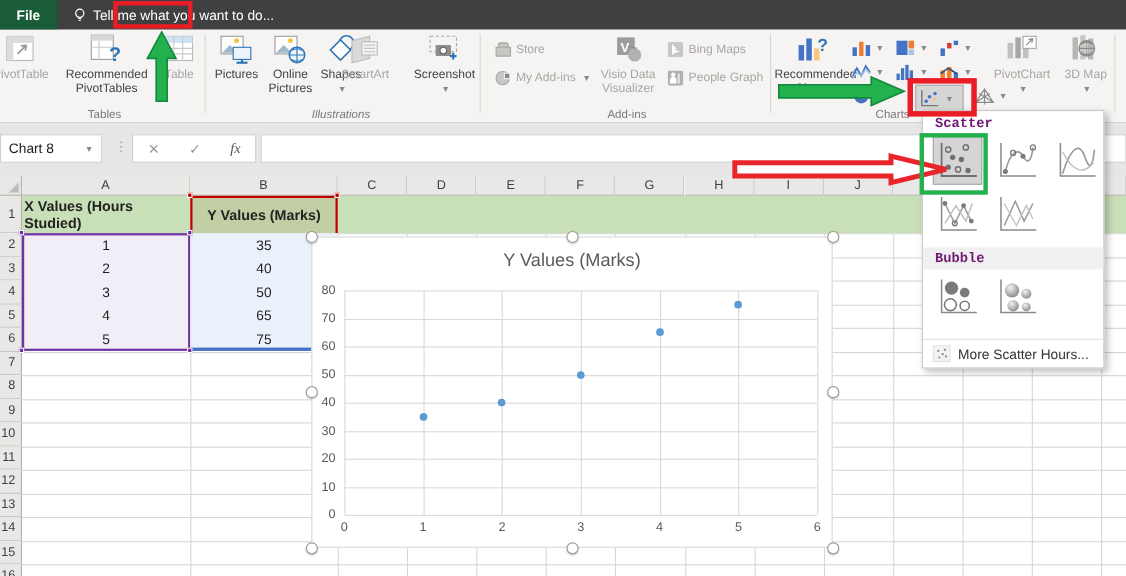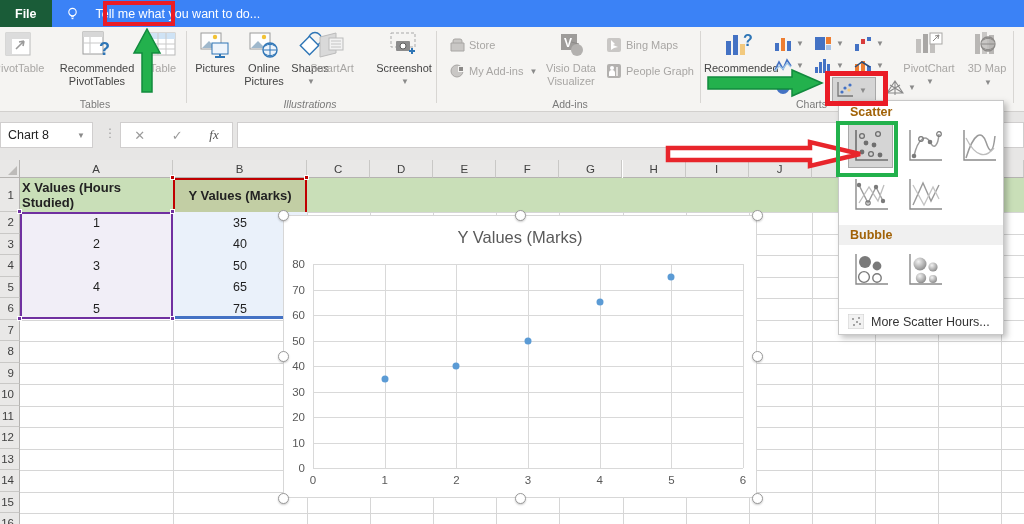--- a/index.html
+++ b/index.html
@@ -1,26 +1,26 @@
 <!DOCTYPE html>
 <html><head>
 <meta charset="utf-8">
 <style>
   * { margin:0; padding:0; box-sizing:border-box; }
   html,body { width:1024px; height:524px; overflow:hidden; }
   body { font-family:"Liberation Sans", sans-serif; }
   .screen { position:relative; width:1024px; height:524px; background:#fff; overflow:hidden; }
 
   
-  .tabbar { position:absolute; left:0; top:0; width:1024px; height:27px; background:#3b82f6; display:flex; align-items:stretch; z-index:4; }
+  .tabbar { position:absolute; left:0; top:0; width:1024px; height:27px; background:#404040; display:flex; align-items:stretch; z-index:4; }
   .tab { color:#fff; font-size:12.5px; display:flex; align-items:center; padding:0 11px; cursor:default; white-space:nowrap; }
   .tab.file { background:#1a5c38; font-weight:bold; padding:0 15px; }
   .tab.active { background:#f5f4f2; color:#217346; font-weight:bold; }
   .tab.gap { margin-left:10px; }
-  .tellme { display:flex; align-items:center; gap:17px; color:#fff; font-size:12.5px; padding-left:14px; }
+  .tellme { display:flex; align-items:center; gap:6px; color:#fff; font-size:12.5px; padding-left:14px; }
   .bulb { width:13px; height:13px; }
 
   
   .ribbon { position:absolute; left:0; top:27px; width:1024px; height:85px; background:#f5f4f2; border-bottom:1px solid #d2d0ce; z-index:4; }
   .grp-label { position:absolute; top:71px; font-size:10.5px; color:#7a7a7a; text-align:center; }
   .vsep { position:absolute; top:4px; height:72px; width:1px; background:#d8d6d3; }
   .bigbtn { position:absolute; top:3px; display:flex; flex-direction:column; align-items:center; gap:2px; font-size:11px; color:#444; text-align:center; line-height:1.15; }
   .bigbtn.disabled { color:#a8a6a4; }
   .bigbtn .ic { width:32px; height:30px; display:flex; align-items:center; justify-content:center; }
   .smallbtn { position:absolute; display:flex; align-items:center; gap:4px; font-size:11px; color:#a8a6a4; white-space:nowrap; }
@@ -61,21 +61,21 @@
   .plot { position:absolute; left:29px; top:48px; width:430px; height:204px; }
   .pgl-v { position:absolute; top:0; width:1px; height:100%; background:#d9d9d9; }
   .pgl-h { position:absolute; left:0; height:1px; width:100%; background:#d9d9d9; }
   .pt { position:absolute; width:7px; height:7px; border-radius:50%; background:#5b9bd5; transform:translate(-3.5px,-3.5px); }
   .xtick { position:absolute; top:100%; margin-top:6px; transform:translateX(-50%); font-size:11.5px; color:#595959; }
   .ytick { position:absolute; right:100%; margin-right:8px; transform:translateY(-50%); font-size:11.5px; color:#595959; }
   .handle { position:absolute; width:11px; height:11px; border-radius:50%; background:#fff; border:1.5px solid #9a9a9a; box-shadow:0 1px 2px rgba(0,0,0,.2); z-index:3; }
 
   
   .panel { position:absolute; left:838px; top:100px; width:166px; height:235px; background:#fff; border:1px solid #c8c8c8; box-shadow:3px 3px 6px rgba(0,0,0,.25); z-index:6; font-size:12.5px; color:#444; }
-  .panel .sec-hdr { font-weight:bold; color:#a16207; padding:4px 0 2px 11px; }
+  .panel .sec-hdr { font-weight:bold; color:#701a75; padding:4px 0 2px 11px;font-family:Liberation Mono, monospace; }
   .panel .sec-hdr.band { background:#f0f0f0; margin-top:6px; padding:3px 0 3px 11px; }
   .icon-row { display:flex; gap:9px; padding:3px 0 2px 9px; }
   .picon { width:45px; height:44px; display:flex; align-items:center; justify-content:center; background:#fff; }
   .picon.sel { background:#d5d5d5; border:1px solid #a8a8a8; }
   .more-item { position:absolute; left:0; bottom:0; width:100%; height:26px; border-top:1px solid #e0e0e0; display:flex; align-items:center; gap:7px; padding-left:9px; color:#333; }
 
   
   .annot { position:absolute; z-index:9; }
   .redbox { border:4px solid #ea1c26; }
   .greenbox { border:4px solid #22b14c; }

